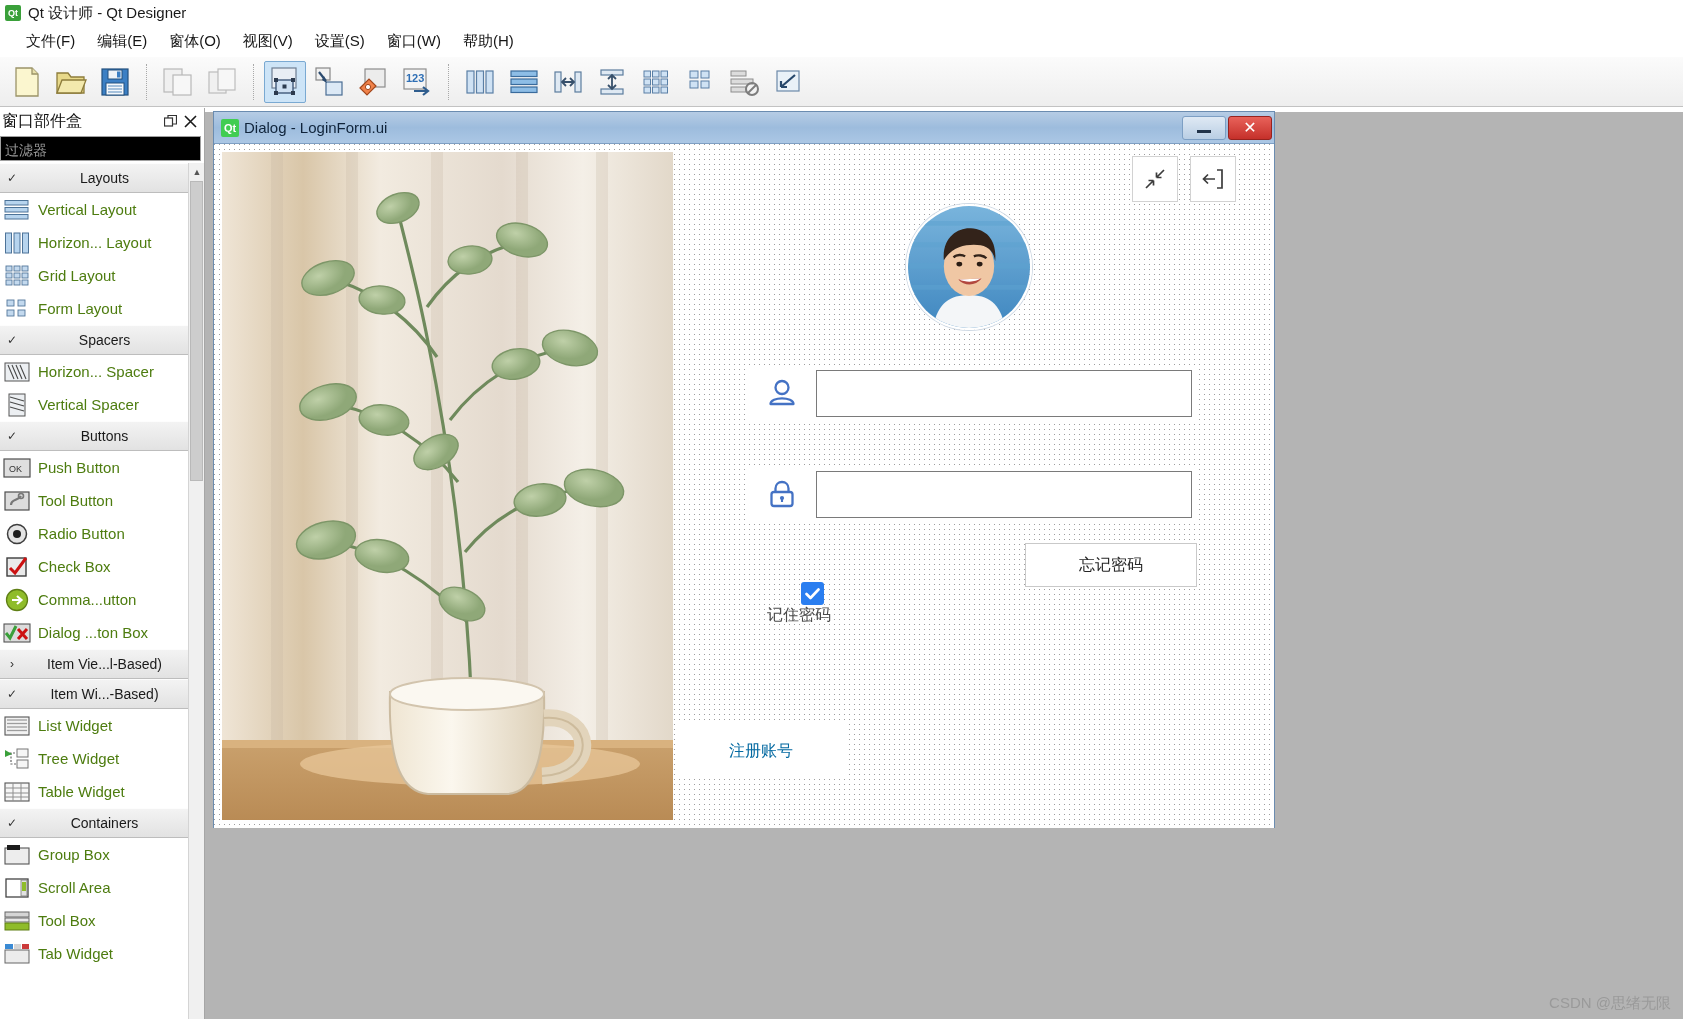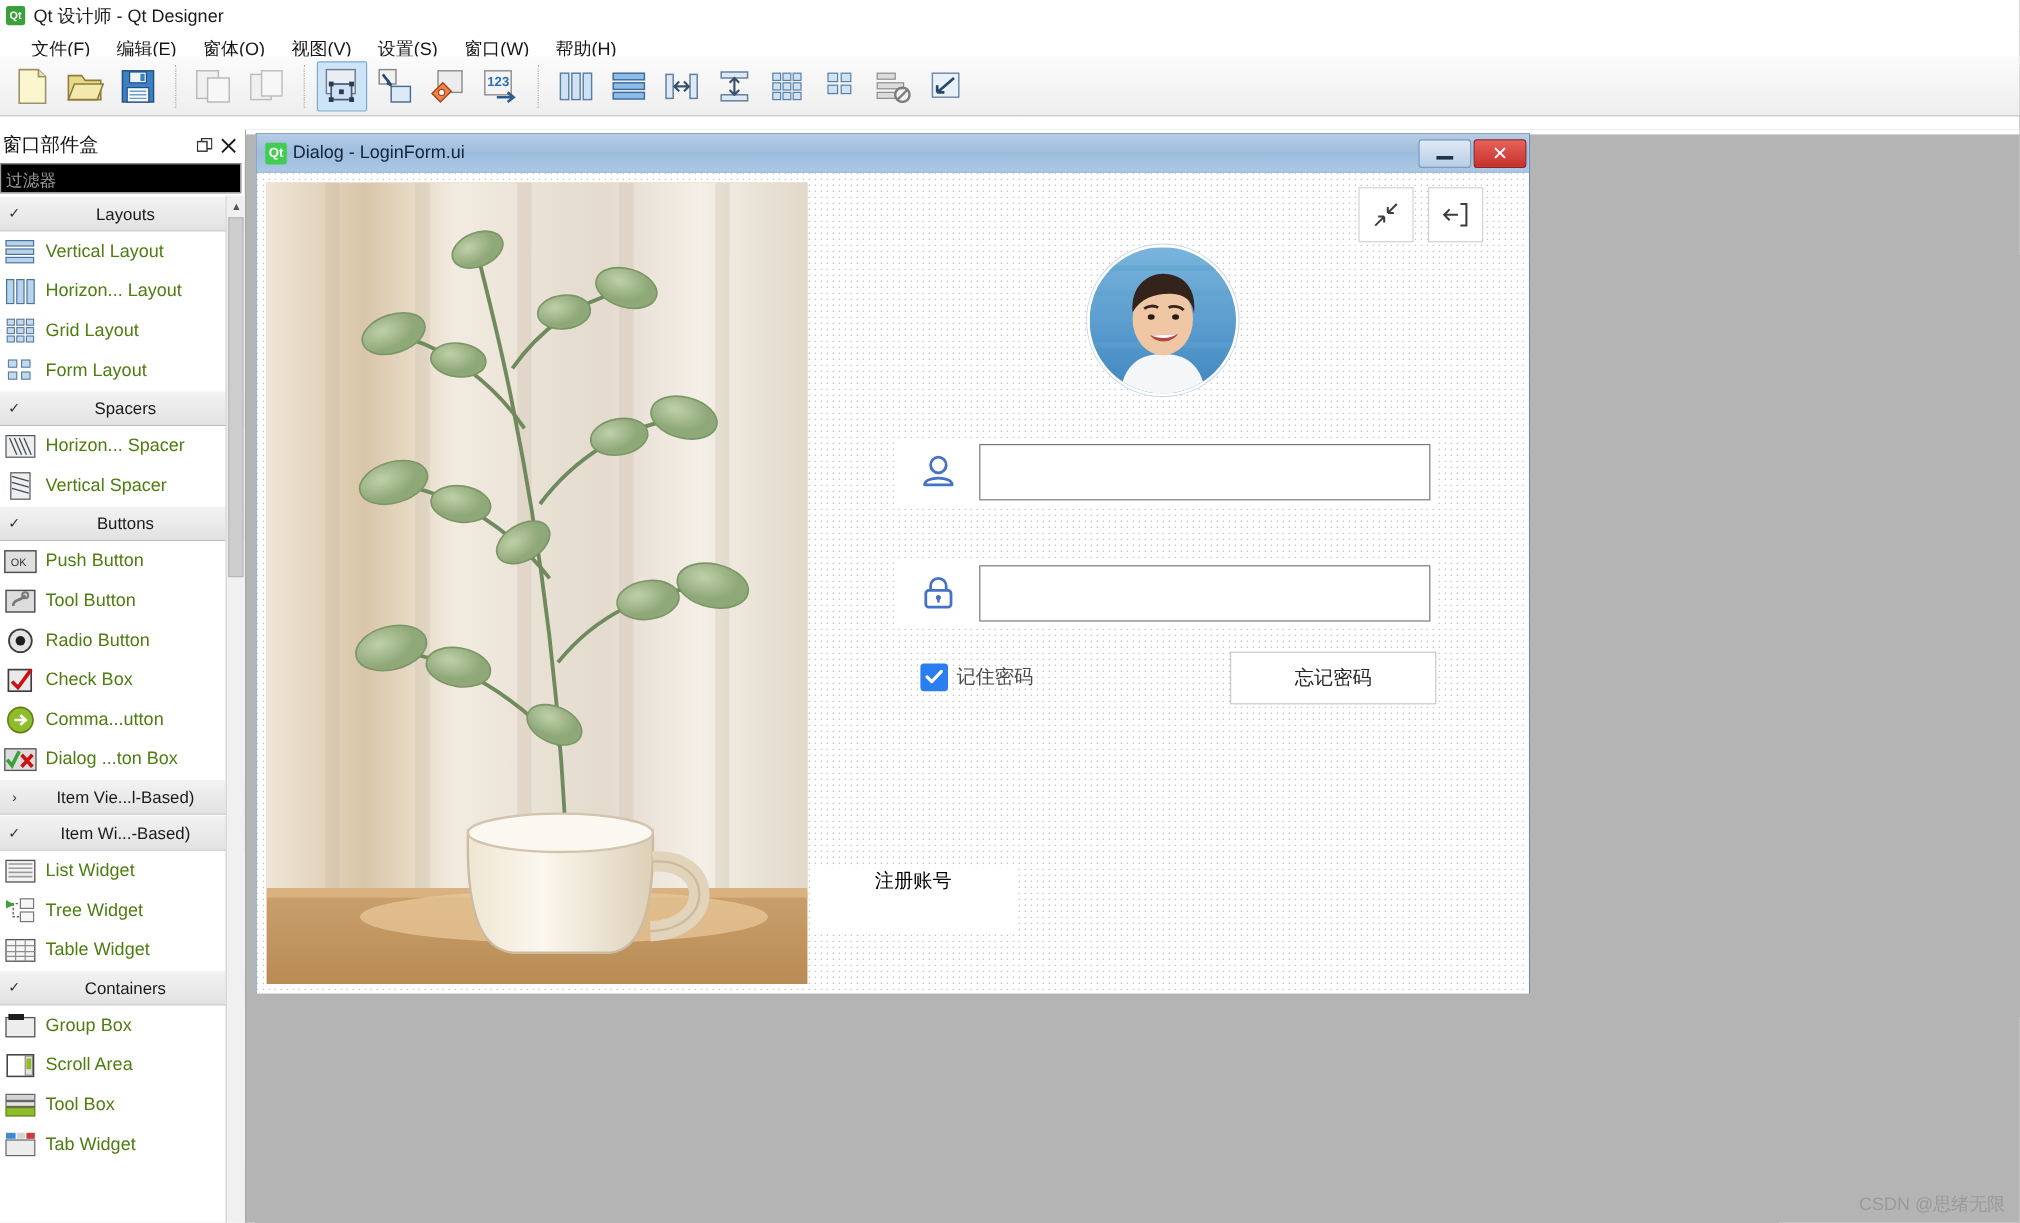--- a/index.html
+++ b/index.html
@@ -27,21 +27,21 @@
     position: absolute; left: 0; top: 27px; width: 1683px; height: 29px;
     background: #ffffff; display: flex; align-items: center; padding-left: 15px;
   }
   .menu-item {
     font-size: 15px; color: #161616; padding: 3px 11px; cursor: default;
     white-space: nowrap;
   }
 
   
   .toolbar {
-    position: absolute; left: 0; top: 47px; width: 1683px; height: 50px;
+    position: absolute; left: 0; top: 57px; width: 1683px; height: 50px;
     background: linear-gradient(#fbfbfb, #eeeeee);
     border-bottom: 1px solid #c2c2c2;
     display: flex; align-items: center; padding-left: 6px; gap: 2px;
   }
   .tb-btn {
     width: 42px; height: 42px; display: flex; align-items: center;
     justify-content: center; border: 1px solid transparent; border-radius: 2px;
   }
   .tb-btn.active { background: #cde4f7; border: 1px solid #7aa9d2; }
   .tb-sep {
@@ -200,22 +200,22 @@
   .field-icon {
     width: 69px; height: 100%; display: flex; align-items: center;
     justify-content: center; flex: none;
   }
   .field-input {
     flex: 1; height: 47px; margin-right: 4px; background: #ffffff;
     border: 1px solid #7a7a7a;
   }
 
   .remember {
-    position: absolute; left: 553px; top: 405px; height: 30px;
-    display: flex; align-items: center;
+    position: absolute; left: 553px; top: 438px; height: 30px;
+    display: flex; align-items: flex-end; flex-direction: column;
   }
   .cb {
     width: 23px; height: 23px; background: #2a7ef0; border-radius: 3px;
     display: flex; align-items: center; justify-content: center;
     flex: none; margin-right: 7px;
   }
   .cb svg { display: block; }
   .remember .txt { font-size: 16px; color: #4a4a4a; }
 
   .forgot {
@@ -228,22 +228,22 @@
   .login-btn {
     position: absolute; left: 566px; top: 492px; width: 366px; height: 61px;
     background: #2a7ef0; border-radius: 10px;
     display: flex; align-items: center; justify-content: center;
     color: #000000; font-size: 22px; letter-spacing: 6px;
   }
 
   .register {
     position: absolute; left: 461px; top: 580px; width: 172px; height: 54px;
     background: #ffffff;
-    display: flex; justify-content: center;
-    font-size: 16px; color: #000000;
+    display: flex; align-items: center; justify-content: center;
+    font-size: 16px; color: #0369a1;
   }
 
   
   .watermark {
     position: absolute; right: 12px; bottom: 6px; font-size: 15px;
     color: #9a9a9a;
   }
 </style>
 </head>
 <body>

